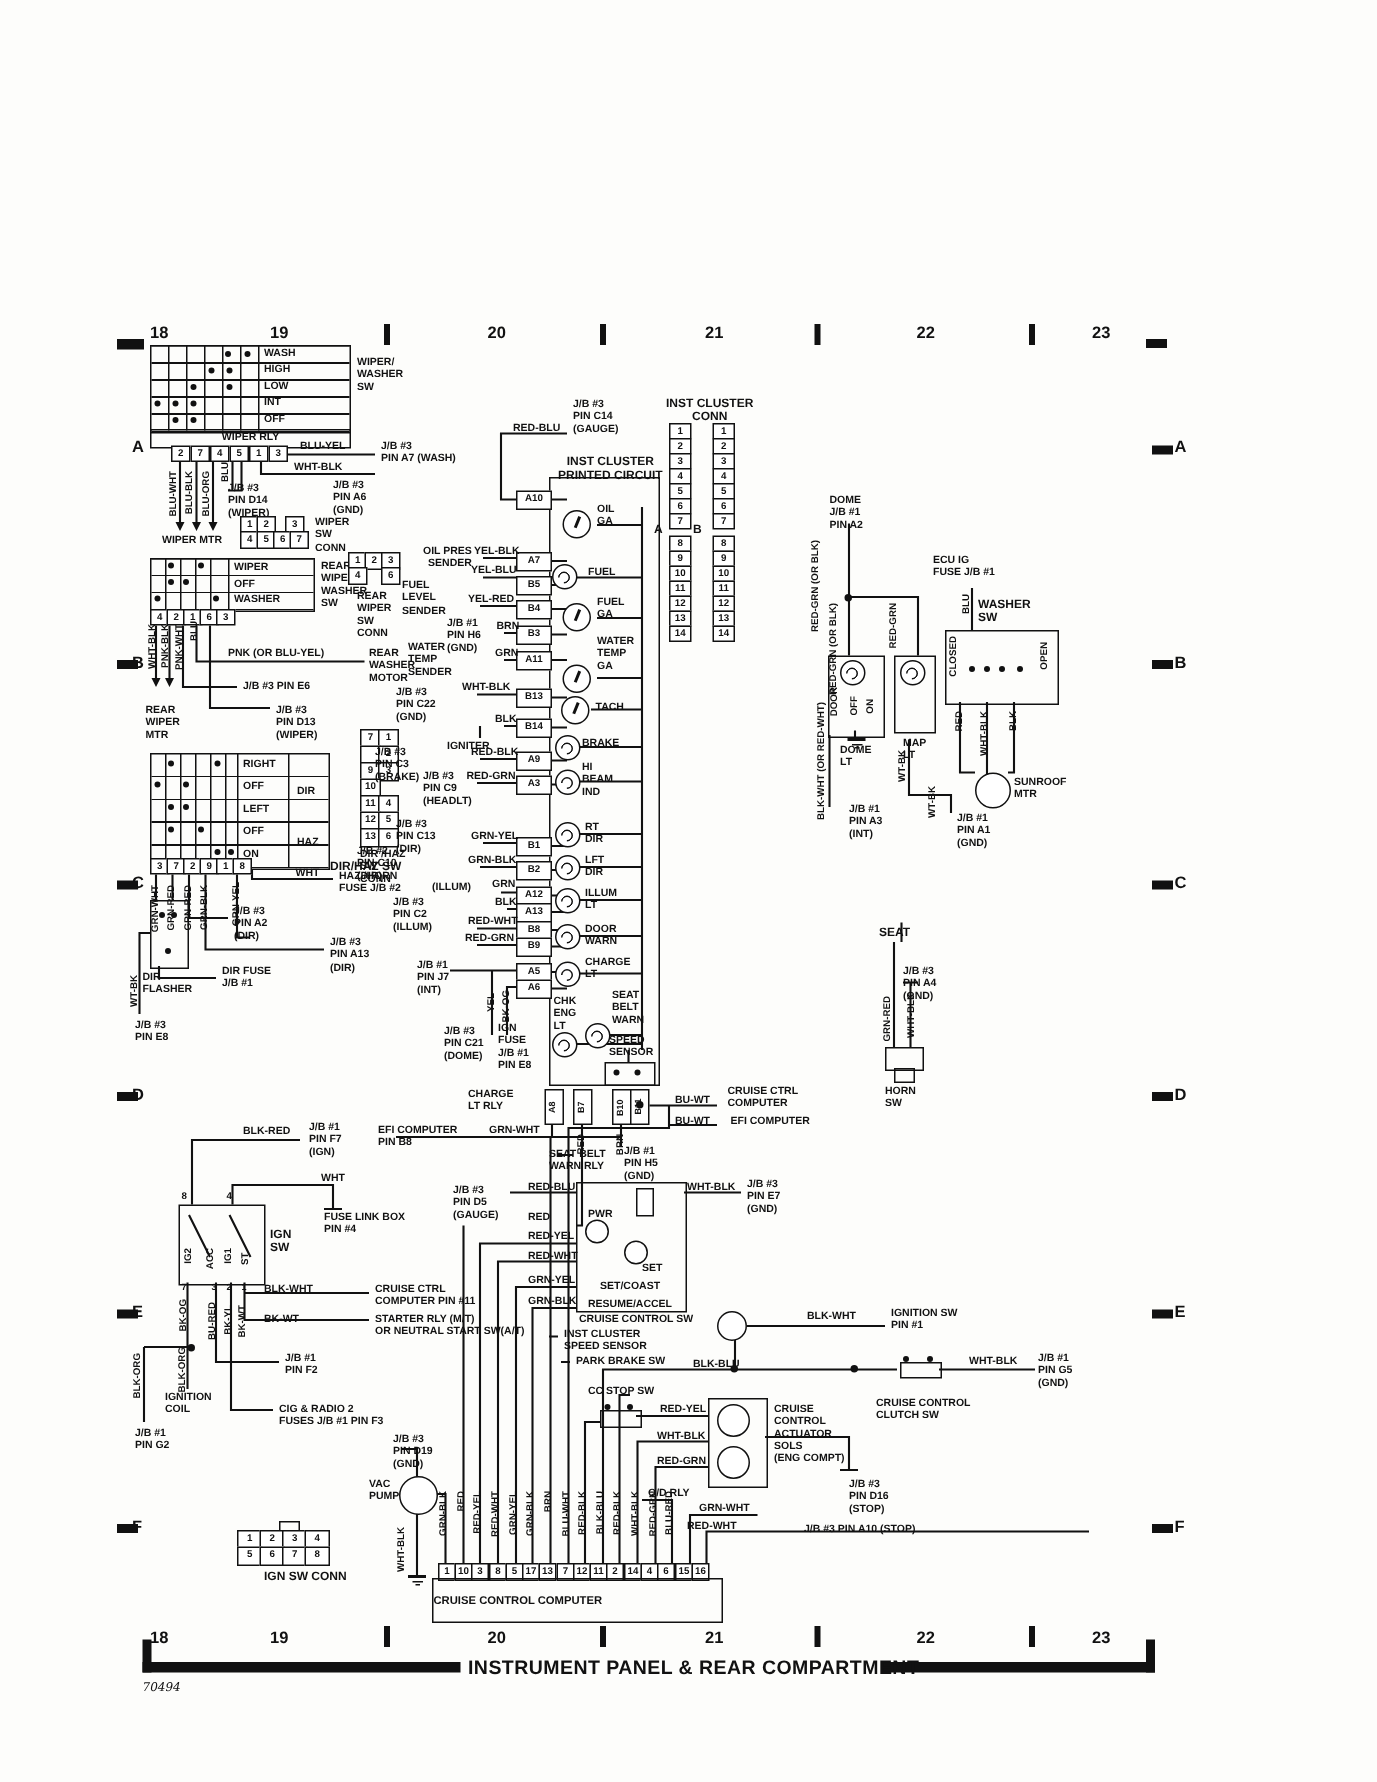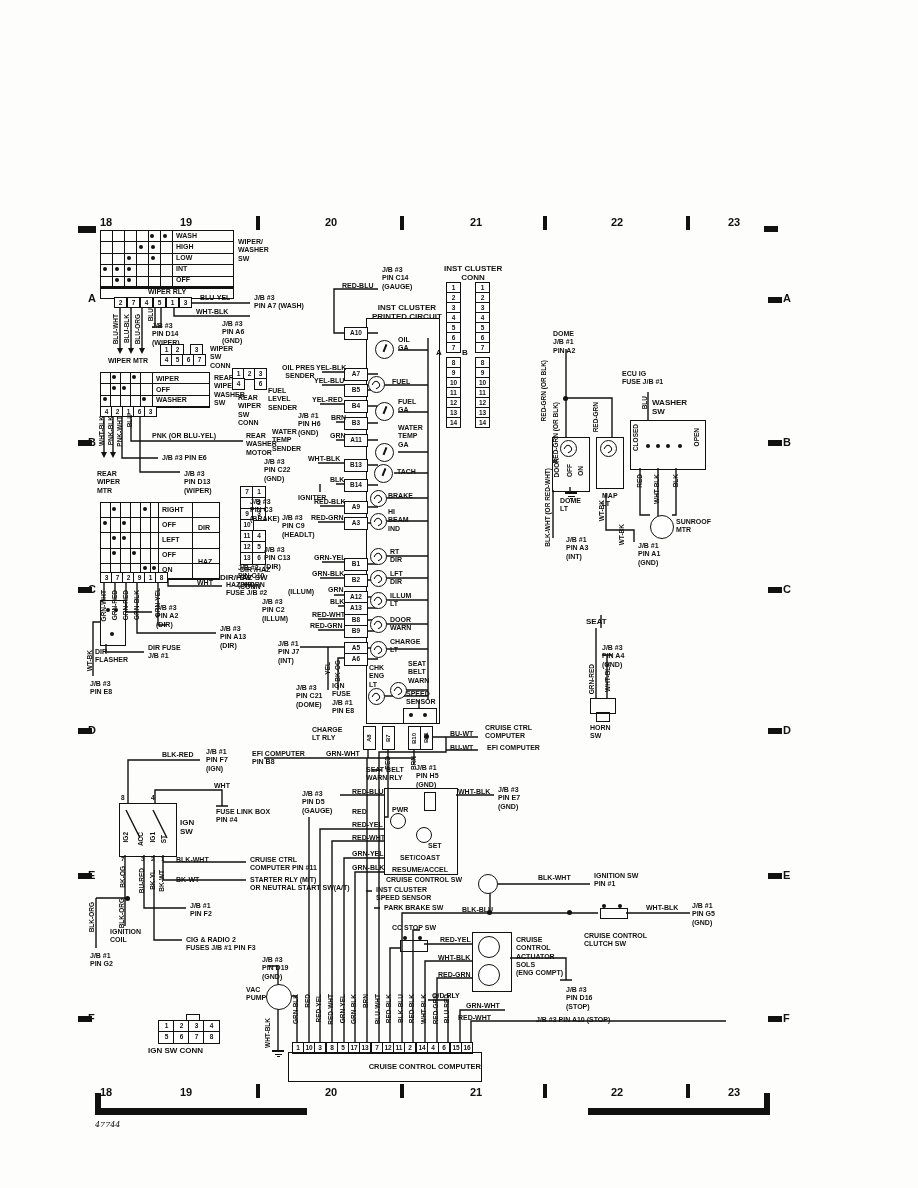--- a/index.html
+++ b/index.html
@@ -580,21 +580,21 @@
 PIN G2</div>
 <div class="box" style="left:186px;top:1014px;width:12px;height:6px"></div>
 <div class="cell" style="left:158px;top:1020px;width:15px;height:11px">1</div>
     <div class="cell" style="left:173px;top:1020px;width:15px;height:11px">2</div>
     <div class="cell" style="left:188px;top:1020px;width:15px;height:11px">3</div>
     <div class="cell" style="left:203px;top:1020px;width:15px;height:11px">4</div>
 <div class="cell" style="left:158px;top:1031px;width:15px;height:11px">5</div>
     <div class="cell" style="left:173px;top:1031px;width:15px;height:11px">6</div>
     <div class="cell" style="left:188px;top:1031px;width:15px;height:11px">7</div>
     <div class="cell" style="left:203px;top:1031px;width:15px;height:11px">8</div>
-<div class="l s8" style="left:148px;top:1046px">IGN SW CONN</div>
+<div class="l s8" style="left:176px;top:1046px">IGN SW CONN</div>
 
 <div class="l" style="left:302px;top:790px">J/B #3
 PIN D5
 (GAUGE)</div>
 <div class="l" style="left:352px;top:788px">RED-BLU</div>
 <div class="l" style="left:352px;top:808px">RED</div>
 <div class="l" style="left:352px;top:821px">RED-YEL</div>
 <div class="l" style="left:352px;top:834px">RED-WHT</div>
 <div class="l" style="left:352px;top:850px">GRN-YEL</div>
 <div class="l" style="left:352px;top:864px">GRN-BLK</div>
@@ -684,27 +684,28 @@
 <div class="cell" style="left:359px;top:1042px;width:10px;height:10px">13</div>
 <div class="cell" style="left:371px;top:1042px;width:10px;height:10px">7</div>
 <div class="cell" style="left:382px;top:1042px;width:10px;height:10px">12</div>
 <div class="cell" style="left:393px;top:1042px;width:10px;height:10px">11</div>
 <div class="cell" style="left:404px;top:1042px;width:10px;height:10px">2</div>
 <div class="cell" style="left:416px;top:1042px;width:10px;height:10px">14</div>
 <div class="cell" style="left:427px;top:1042px;width:10px;height:10px">4</div>
 <div class="cell" style="left:438px;top:1042px;width:10px;height:10px">6</div>
 <div class="cell" style="left:450px;top:1042px;width:10px;height:10px">15</div>
 <div class="cell" style="left:461px;top:1042px;width:10px;height:10px">16</div>
-<div class="box" style="left:288px;top:1052px;width:192px;height:28px;text-align:right;font:bold 7.5px/28px 'Liberation Sans',sans-serif">CRUISE CONTROL COMPUTER</div>
+<div class="box" style="left:288px;top:1052px;width:192px;height:28px;text-align:left;font:bold 7.5px/28px 'Liberation Sans',sans-serif">CRUISE CONTROL COMPUTER</div>
 
 <div class="jdot" style="left:563px;top:396px"></div>
 <div class="jdot" style="left:487px;top:910px"></div>
 <div class="jdot" style="left:567px;top:910px"></div>
 <div class="jdot" style="left:424px;top:734px"></div>
 <div class="jdot" style="left:125px;top:896px"></div>
 
 <div class="bar" style="left:95px;top:1093px;width:6px;height:22px"></div>
 <div class="bar" style="left:764px;top:1093px;width:6px;height:22px"></div>
 <div class="bar" style="left:95px;top:1108px;width:212px;height:7px"></div>
 <div class="bar" style="left:588px;top:1108px;width:182px;height:7px"></div>
-<div class="code" style="left:95px;top:1120px">47744</div>
+<div class="title" style="left:312px;top:1104px">INSTRUMENT PANEL &amp; REAR COMPARTMENT</div>
+<div class="code" style="left:95px;top:1120px">70494</div>
 
 </div>
 
 </body></html>

